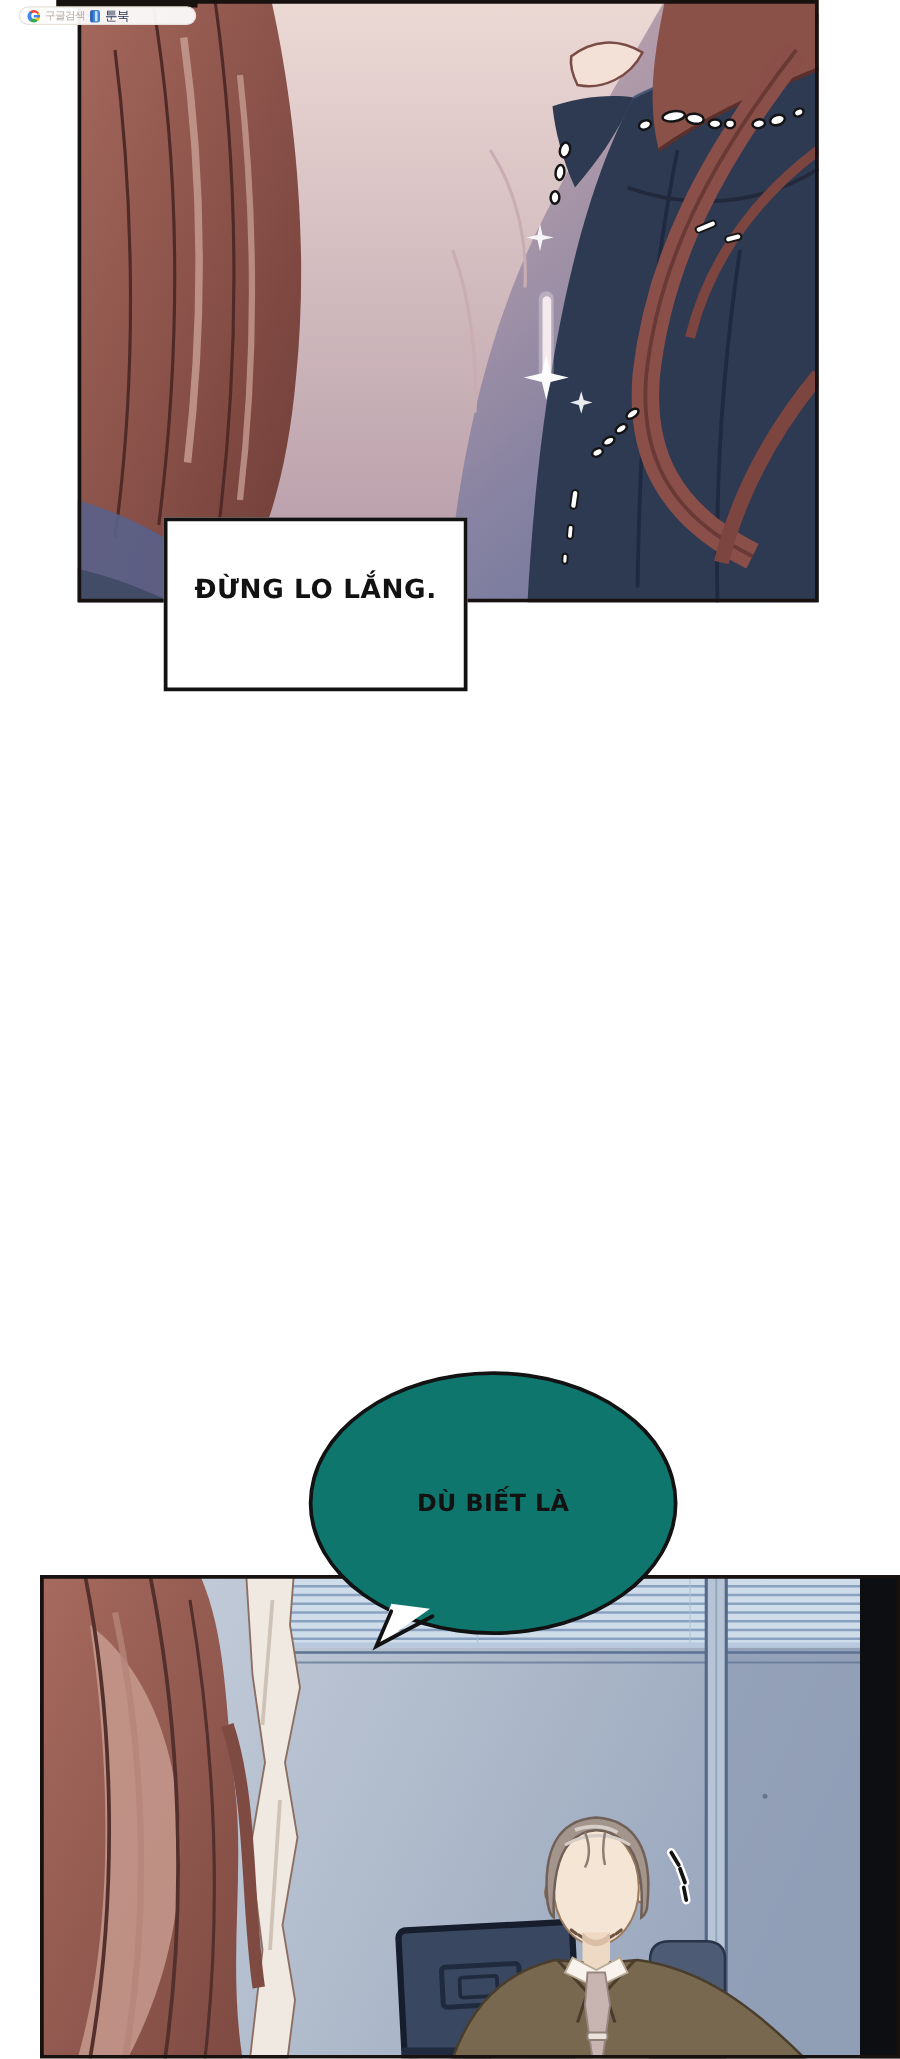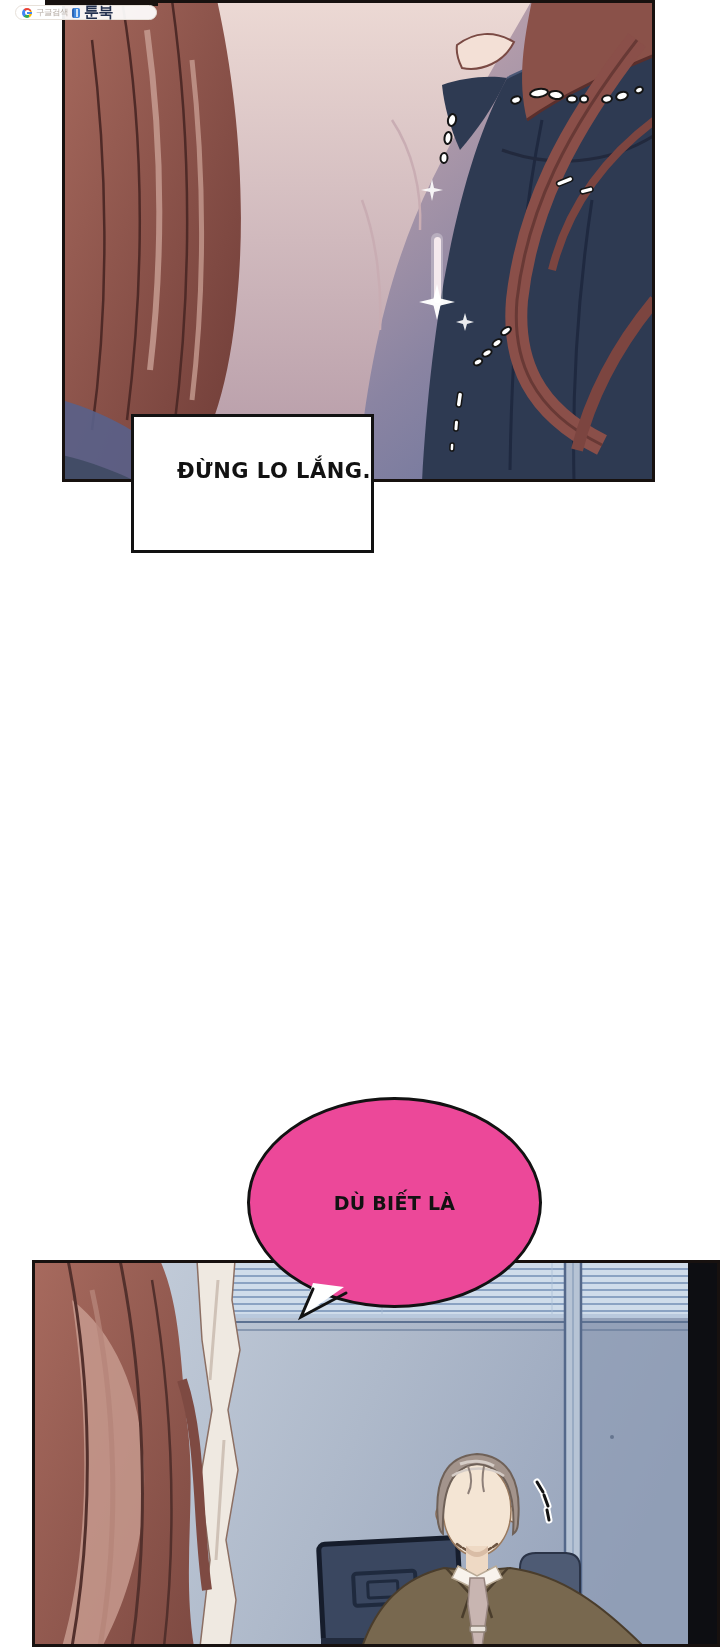--- a/index.html
+++ b/index.html
@@ -11,29 +11,29 @@
      border:1px solid #e7e1da;border-radius:8px;display:flex;align-items:center;
      gap:4px;padding:0 6px;box-sizing:border-box;z-index:40;}
   .g-icon{width:10px;height:10px;border-radius:50%;flex:0 0 auto;position:relative;
      background:conic-gradient(from -40deg,#ea4335 0 95deg,#fbbc05 95deg 185deg,#34a853 185deg 265deg,#4285f4 265deg 360deg);}
   .g-icon::after{content:"";position:absolute;left:2.5px;top:2.5px;width:5px;height:5px;border-radius:50%;background:#fff;}
   .g-icon::before{content:"";position:absolute;right:0;top:4px;width:5px;height:2.5px;background:#4285f4;z-index:2;}
   .wm-search{font-size:8.5px;color:#b3aaa2;white-space:nowrap;letter-spacing:-.5px;font-family:Liberation Serif, serif;}
   .book-icon{width:8px;height:10px;border-radius:2px;background:linear-gradient(90deg,#2d66b5 0 30%,#3f87dd 30% 100%);
      position:relative;flex:0 0 auto;}
   .book-icon::after{content:"";position:absolute;left:4px;top:1px;width:1.5px;height:8px;background:#cfe2f7;}
-  .wm-brand{font-size:15px;font-weight:bold;color:#22304f;white-space:nowrap;letter-spacing:-.5px;}
+  .wm-brand{font-size:10px;font-weight:normal;color:#22304f;white-space:nowrap;letter-spacing:-.5px;}
   #top-sliver{left:45px;top:0;width:113px;height:6px;background:#17110f;z-index:30;}
   
   #caption-box{left:131px;top:414px;width:243px;height:139px;background:#ffffff;border:3px solid #121212;
-     box-sizing:border-box;z-index:20;display:flex;align-items:center;justify-content:flex-end;
+     box-sizing:border-box;z-index:20;display:flex;align-items:center;justify-content:center;
      padding-bottom:26px;}
   #caption-box .txt{font-size:21px;font-weight:700;color:#121212;letter-spacing:.5px;white-space:nowrap;}
   
-  #speech-bubble{left:247px;top:1097px;width:295px;height:211px;background:#ec4899;border:3px solid #121212;
+  #speech-bubble{left:247px;top:1097px;width:295px;height:211px;background:#0f766e;border:3px solid #121212;
      border-radius:50%;box-sizing:border-box;z-index:20;display:flex;flex-direction:row;
      align-items:center;justify-content:center;text-align:center;}
   #speech-bubble .txt{font-size:19px;font-weight:700;color:#121212;line-height:30px;letter-spacing:.3px;white-space:nowrap;}
   #bubble-tail{left:290px;top:1275px;z-index:21;}
   svg{display:block;}
 </style>
 </head>
 <body>
 
 <div id="page">

